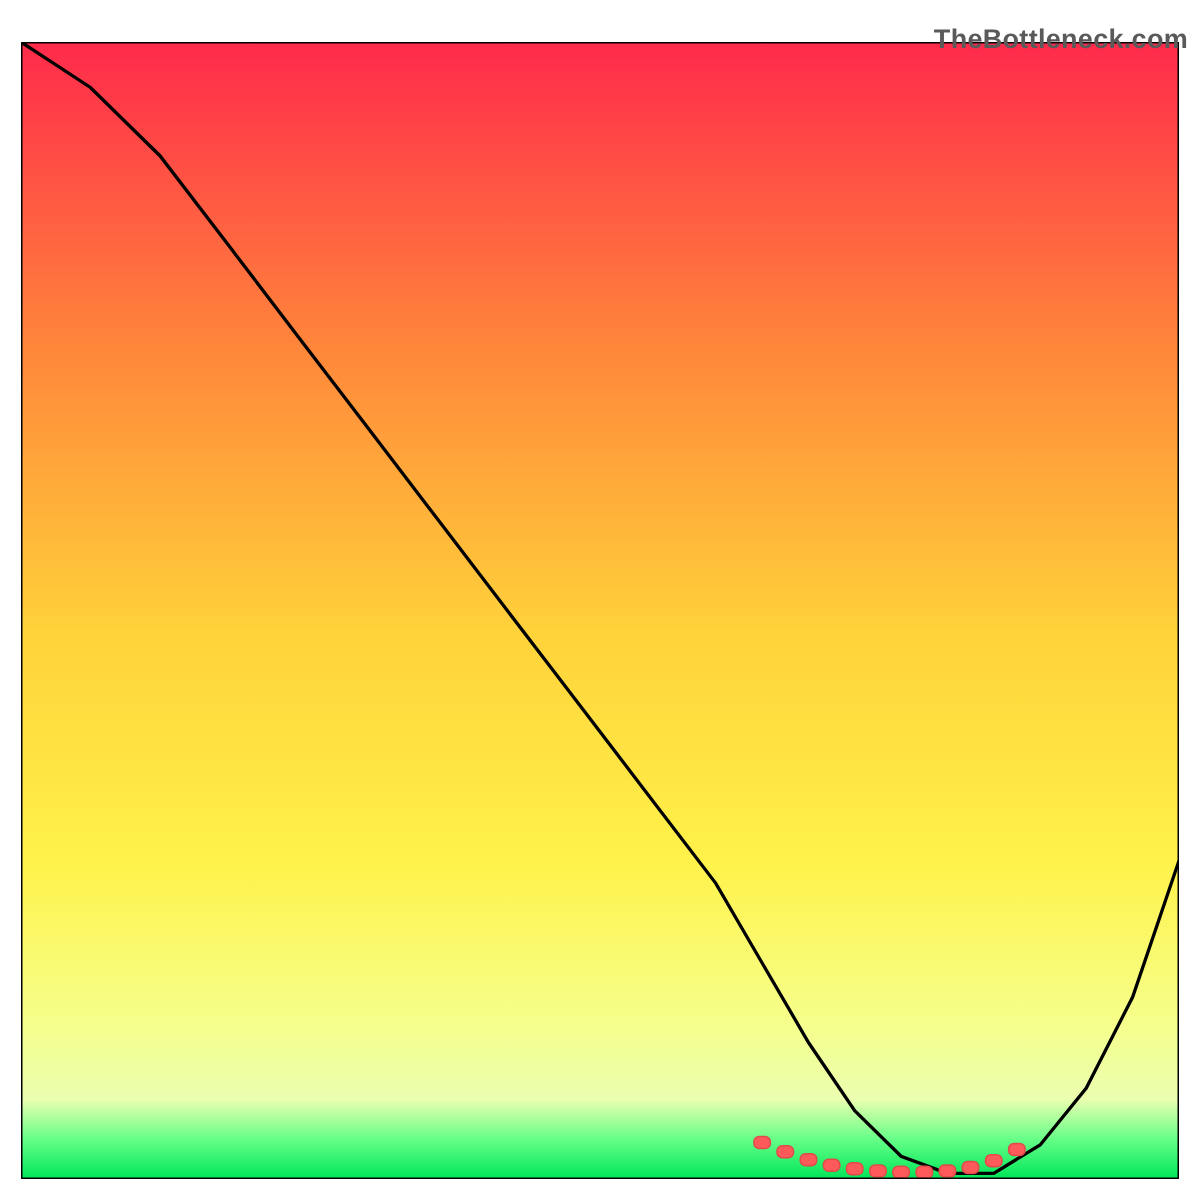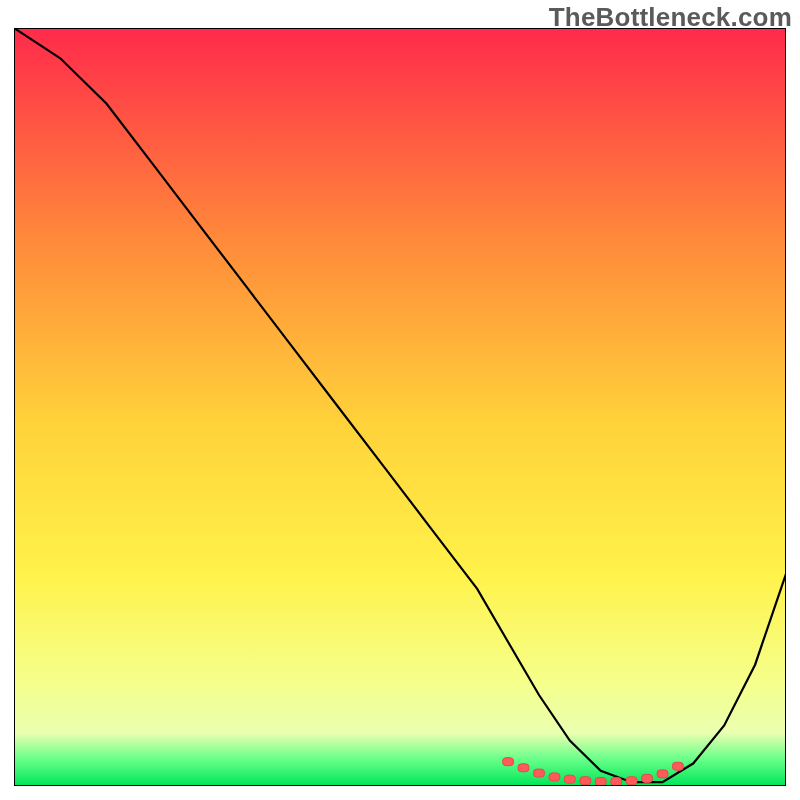--- a/index.html
+++ b/index.html
@@ -11,23 +11,23 @@
     font-family: Arial, Helvetica, sans-serif;
     background: #ffffff;
   }
   .wrap {
     position: relative;
     width: 800px;
     height: 800px;
   }
   .watermark {
     position: absolute;
-    top: 2px;
+    top: 16px;
     right: 8px;
-    font-size: 26px;
+    font-size: 18px;
     font-weight: 600;
     color: #5a5a5a;
     letter-spacing: 0.2px;
     z-index: 5;
   }
   .plot {
     position: absolute;
     left: 14px;
     top: 28px;
     width: 772px;

